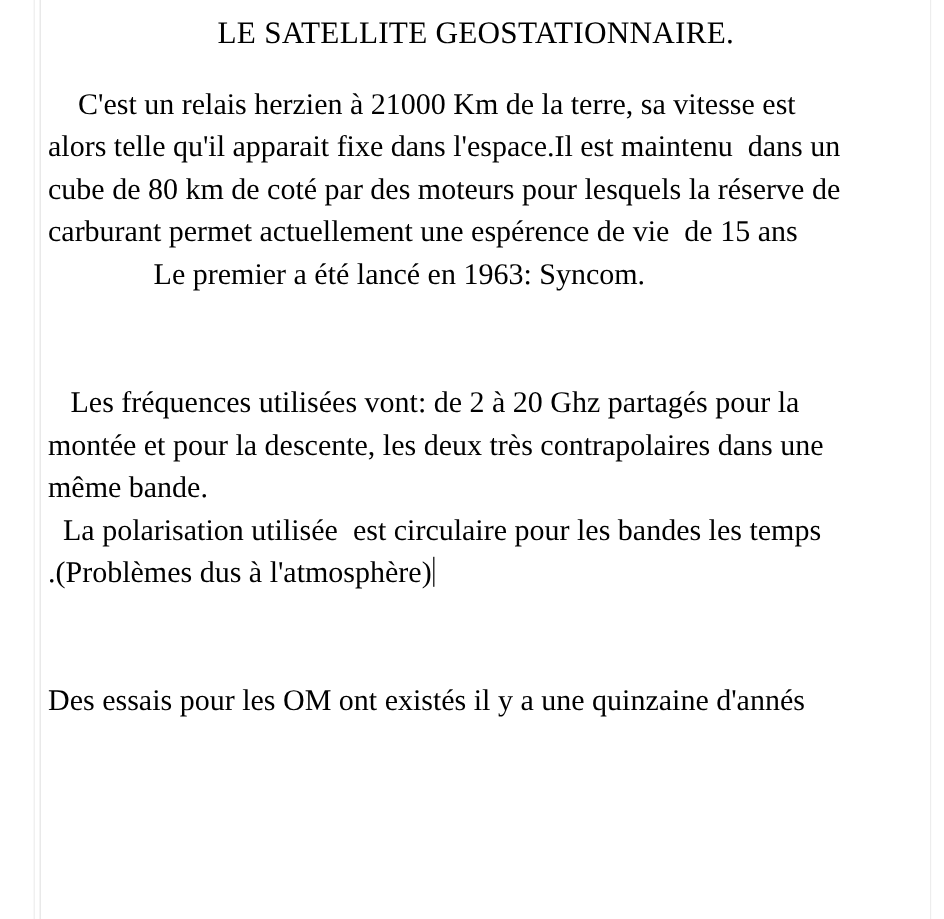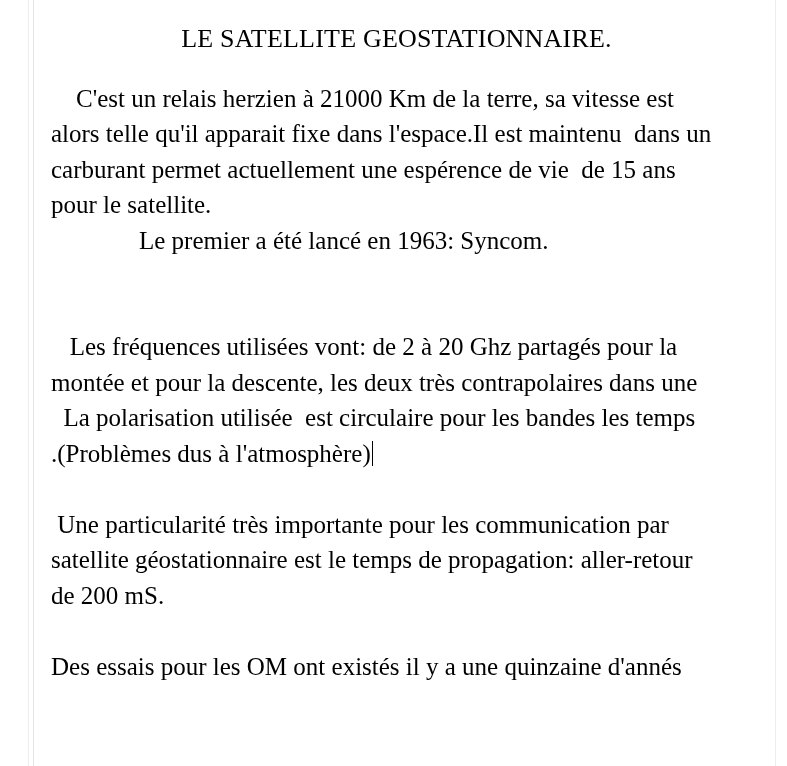--- a/index.html
+++ b/index.html
@@ -27,21 +27,21 @@
     background: #e6e6e6;
     pointer-events: none;
   }
   .margin-rule.left-outer  { left: 28px;  background: #ededed; }
   .margin-rule.left-inner  { left: 33px;  background: #e4e4e4; }
   .margin-rule.right-edge  { left: 775px; background: #ededed; }
 
   .page {
     position: absolute;
     inset: 0;
-    padding: 15px;
+    padding: 4px;
   }
 
   
   .doc-title {
     margin: 0;
     padding-top: 9px;
     text-align: center;
     font-size: 26px;
     font-weight: 400;
     letter-spacing: 0.2px;
@@ -96,48 +96,44 @@
 
   <h1 class="doc-title">LE SATELLITE GEOSTATIONNAIRE.</h1>
 
   <div class="body-text">
 
     <div class="blank-line short"></div>
 
     <p class="para">
       <span class="line">    C'est un relais herzien à 21000 Km de la terre, sa vitesse est</span>
       <span class="line">alors telle qu'il apparait fixe dans l'espace.Il est maintenu  dans un</span>
+      <span class="line">cube de 80 km de coté par des moteurs pour lesquels la réserve de</span>
       <span class="line">carburant permet actuellement une espérence de vie  de 15 ans</span>
-      <span class="line">pour le satellite.</span>
     </p>
 
     <p class="para">
       <span class="line indent-big">Le premier a été lancé en 1963: Syncom.</span>
     </p>
 
     <div class="blank-line"></div>
     <div class="blank-line"></div>
 
     <p class="para">
       <span class="line">   Les fréquences utilisées vont: de 2 à 20 Ghz partagés pour la</span>
       <span class="line">montée et pour la descente, les deux très contrapolaires dans une</span>
+      <span class="line">même bande.</span>
     </p>
 
     <p class="para">
       <span class="line">  La polarisation utilisée  est circulaire pour les bandes les temps</span>
       <span class="line"><span>.(Problèmes dus à l'atmosphère)</span><span class="caret"></span></span>
     </p>
 
     <div class="blank-line"></div>
 
-    <p class="para">
-      <span class="line"> Une particularité très importante pour les communication par</span>
-      <span class="line">satellite géostationnaire est le temps de propagation: aller-retour</span>
-      <span class="line">de 200 mS.</span>
-    </p>
 
     <div class="blank-line"></div>
 
     <p class="para">
       <span class="line">Des essais pour les OM ont existés il y a une quinzaine d'annés</span>
 
     </p>
 
   </div>
 </div>

